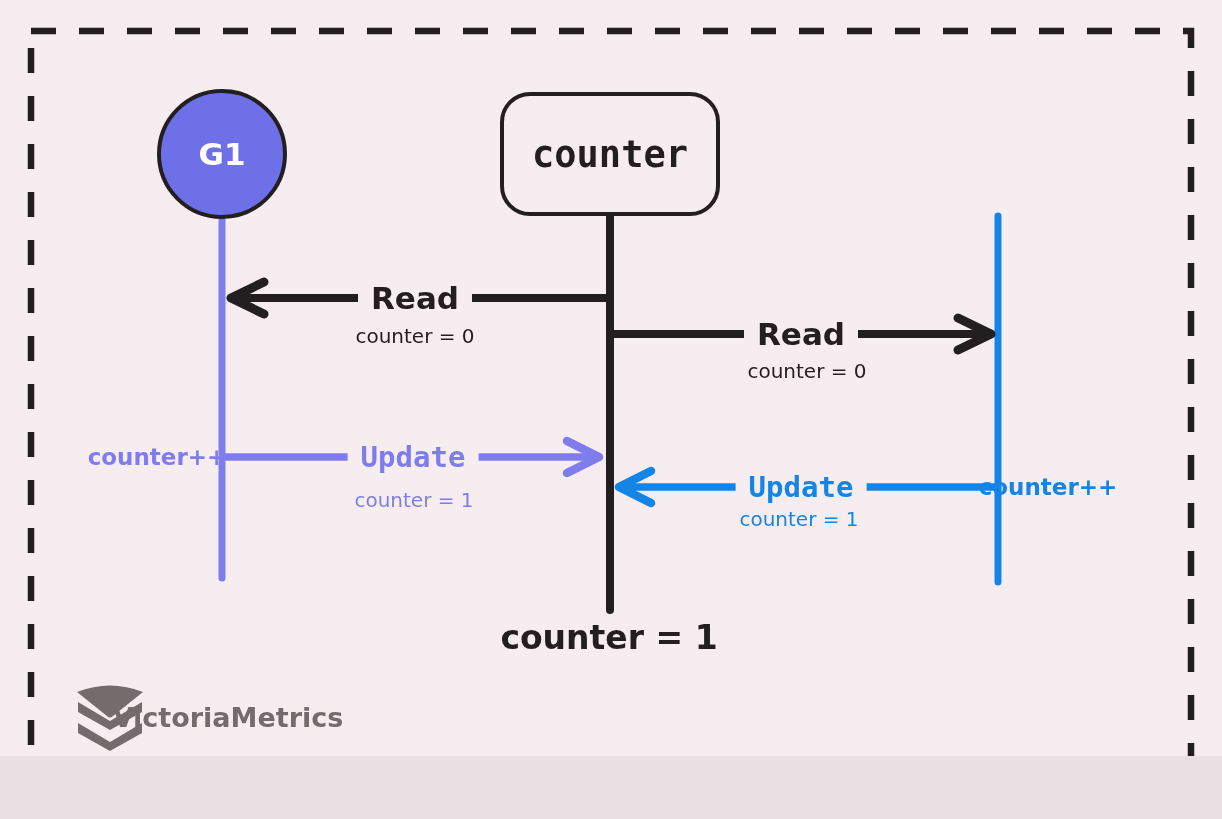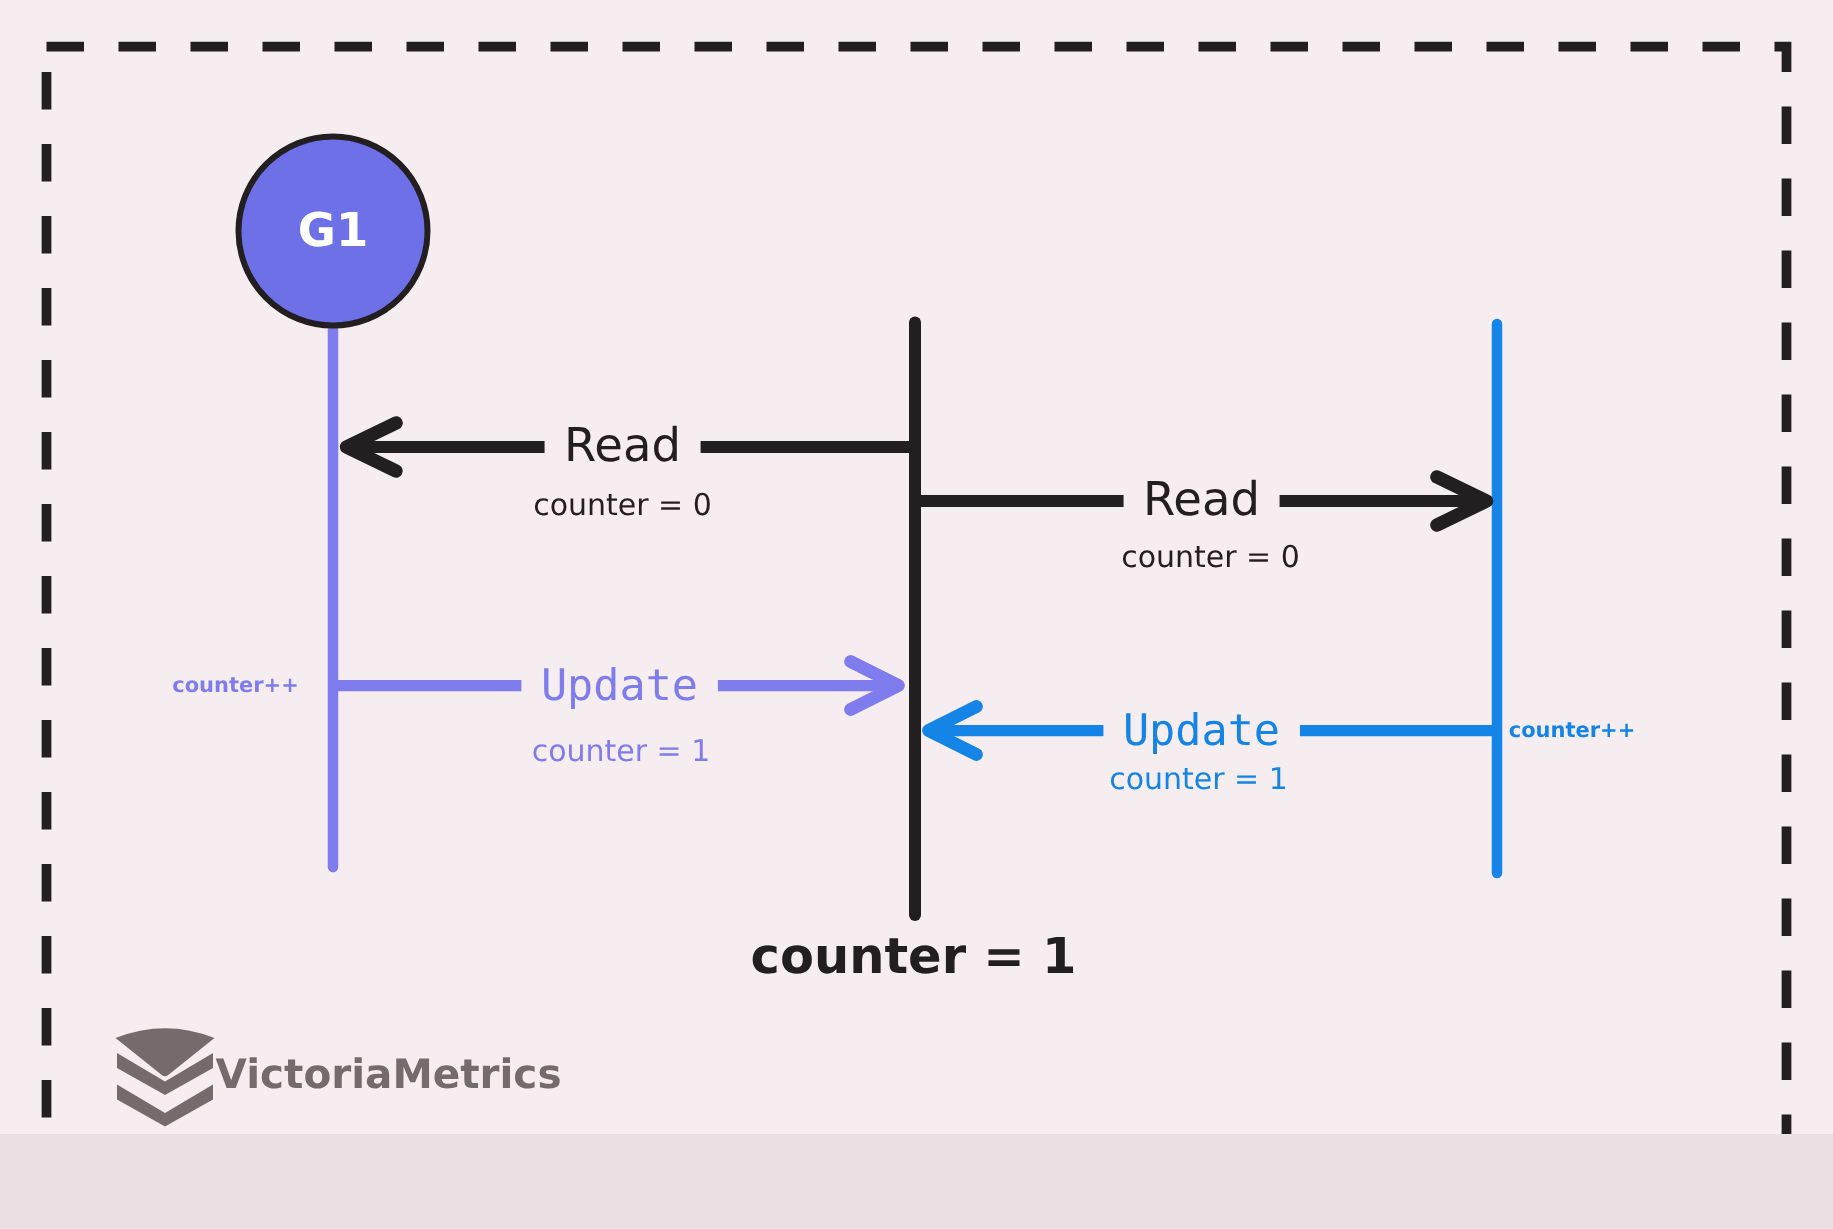--- a/index.html
+++ b/index.html
@@ -4,27 +4,27 @@
 <style>
   html,body{margin:0;padding:0;background:#e9e0e3;}
   .stage{
     position:relative;width:1222px;height:756px;background:var(--bg);
     overflow:hidden;font-family:"DejaVu Sans","Liberation Sans",sans-serif;
   }
   .layer{position:absolute;left:0;top:0;width:1222px;height:819px;}
   .abs{position:absolute;transform:translate(-50%,-50%);white-space:nowrap;line-height:1;}
   .mono{font-family:"DejaVu Sans Mono","Liberation Mono",monospace;}
 
-  .msg-label{font-weight:normal;font-size:31px;color:var(--ink);background:var(--bg);padding:0 13px;z-index:3;}
+  .msg-label{font-weight:bold;font-size:31px;color:var(--ink);background:var(--bg);padding:0 13px;z-index:3;}
   .msg-label.purple{color:var(--g1_accent);font-size:29px;}
   .msg-label.blue{color:var(--g2_accent);font-size:29px;}
   .msg-value{font-size:20px;font-weight:400;color:var(--ink);z-index:3;}
   .msg-value.purple{color:var(--g1_accent);}
   .msg-value.blue{color:var(--g2_accent);}
-  .note{font-size:14px;font-weight:600;z-index:3;}
+  .note{font-size:23px;font-weight:600;z-index:3;}
   .note.purple{color:var(--g1_accent);}
   .note.blue{color:var(--g2_accent);}
 
   .node{
     position:absolute;width:130px;height:130px;border-radius:50%;
     border:4.5px solid var(--ink);box-sizing:border-box;
     display:flex;align-items:center;justify-content:center;
     color:#ffffff;font-weight:bold;font-size:31px;z-index:2;
   }
   .node.g1{left:157px;top:89px;background:var(--g1_fill);}
@@ -75,32 +75,33 @@
     </g>
 
     <g style="fill:var(--logo_gray)">
       <path d="M77,692 Q110,679 143,692 L113,716 Q110,719 107,716 Z"></path>
       <path d="M78,702 L110,721 L142,702 L142,712 L110,730 L78,712 Z"></path>
       <path d="M78,723 L110,742 L142,723 L142,733 L110,751 L78,733 Z"></path>
     </g>
   </svg>
 
   <div class="node g1">G1</div>
+  <div class="counter-box mono">counter</div>
 
   <div class="abs msg-label" style="left:415px;top:298px;">Read</div>
   <div class="abs msg-value" style="left:415px;top:336px;">counter = 0</div>
 
   <div class="abs msg-label" style="left:801px;top:334px;">Read</div>
   <div class="abs msg-value" style="left:807px;top:371px;">counter = 0</div>
 
   <div class="abs msg-label purple mono" style="left:413px;top:457px;">Update</div>
   <div class="abs msg-value purple" style="left:414px;top:500px;">counter = 1</div>
   <div class="abs note purple" style="left:157px;top:457px;">counter++</div>
 
   <div class="abs msg-label blue mono" style="left:801px;top:487px;">Update</div>
   <div class="abs msg-value blue" style="left:799px;top:519px;">counter = 1</div>
   <div class="abs note blue" style="left:1048px;top:487px;">counter++</div>
 
   <div class="abs result" style="left:609px;top:637px;">counter = 1</div>
 
-  <div class="abs brand-text" style="left:228px;top:717px;margin-left:31px;">VictoriaMetrics</div>
+  <div class="abs brand-text" style="left:228px;top:717px;">VictoriaMetrics</div>
 
 </div>
 
 </body></html>

